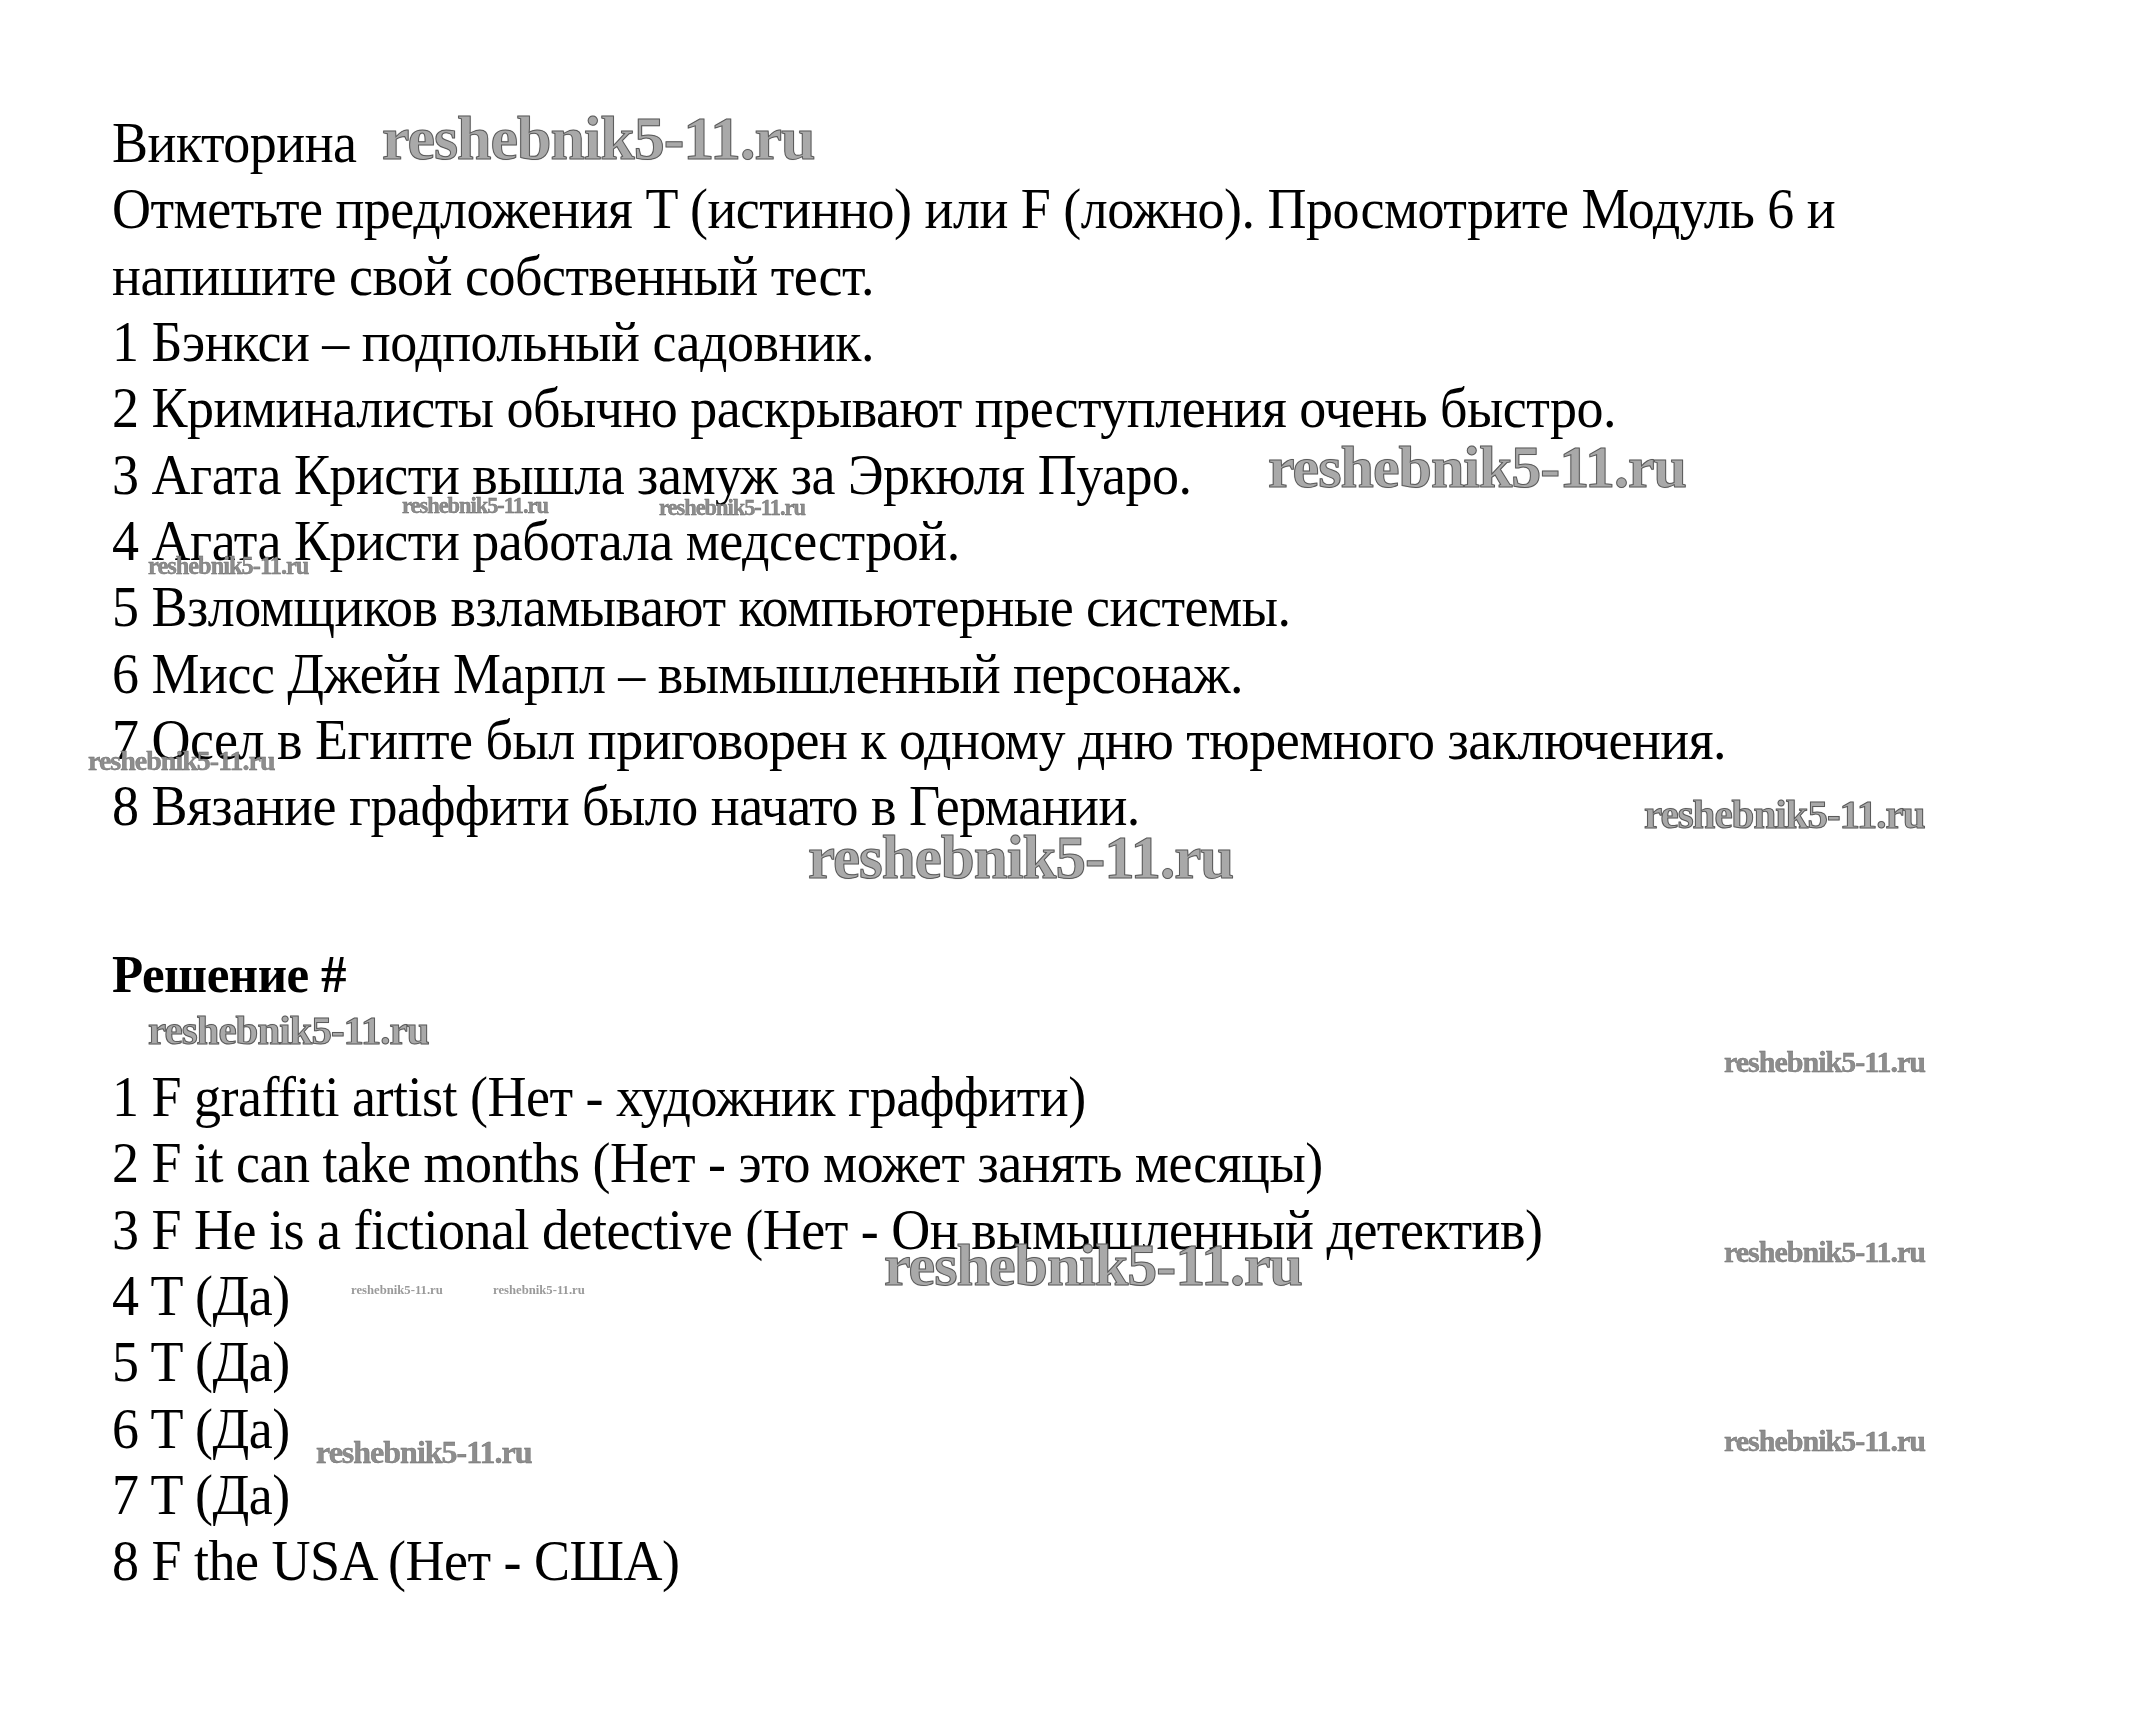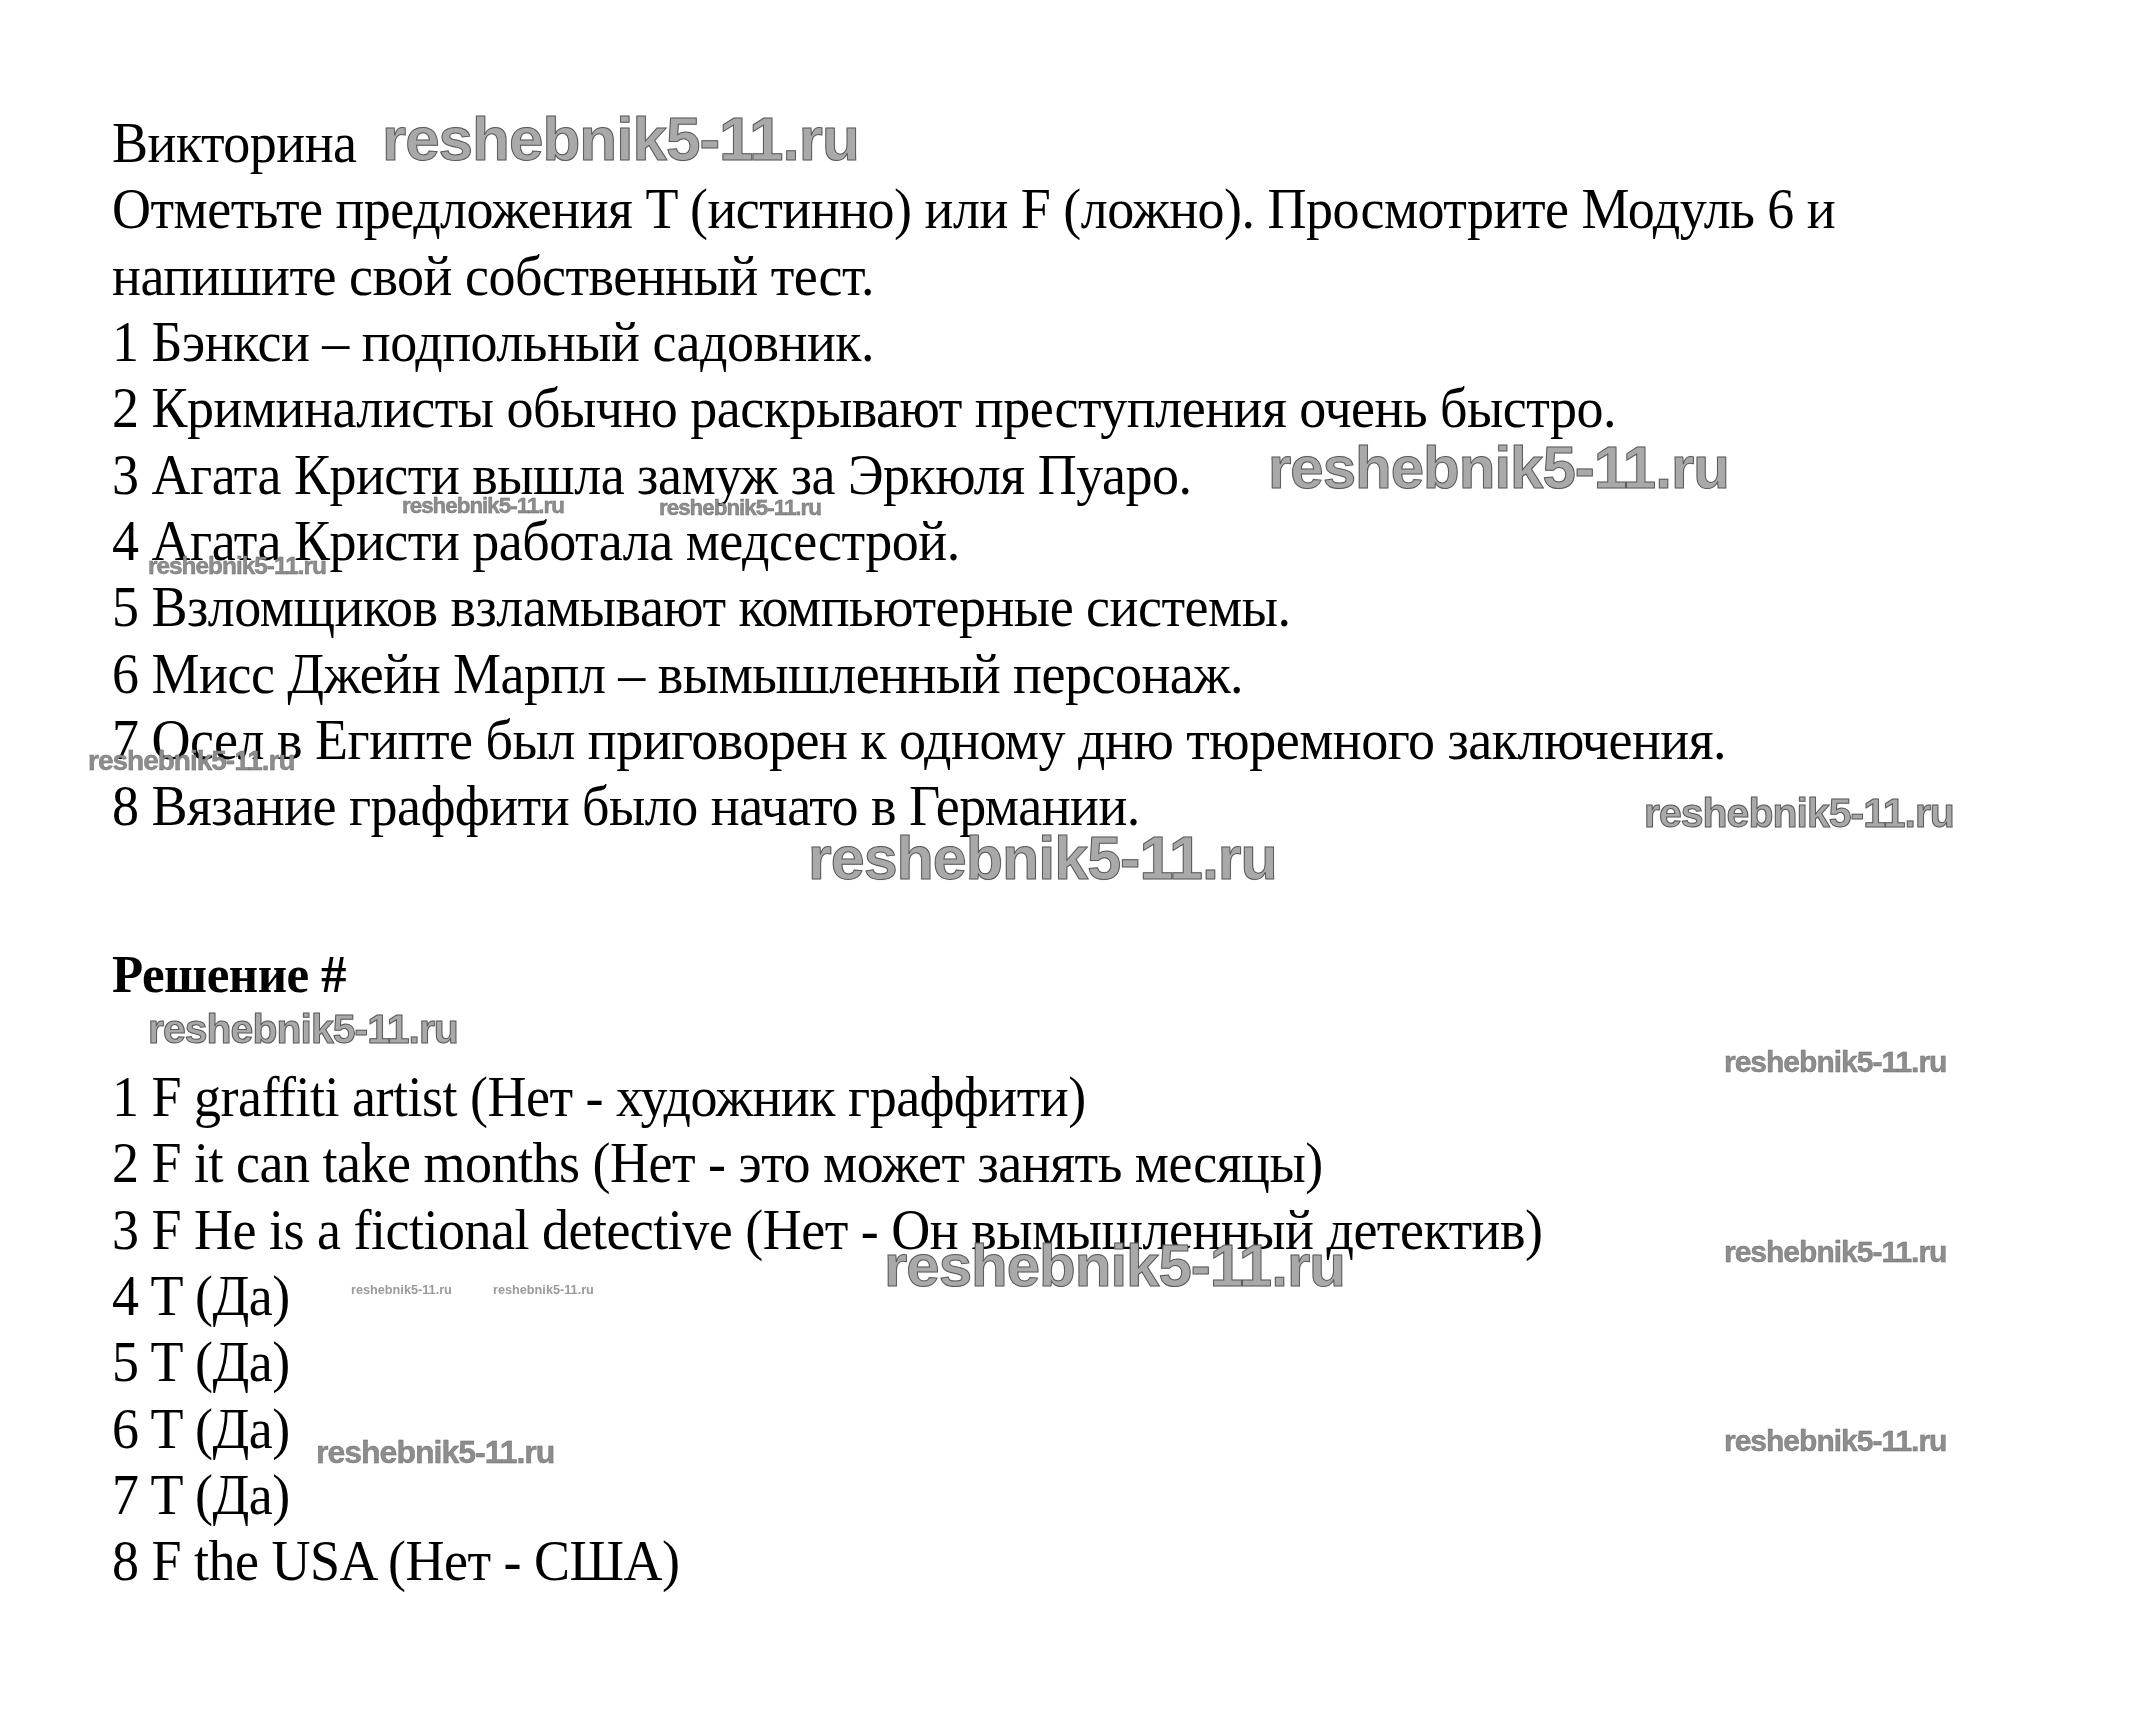--- a/index.html
+++ b/index.html
@@ -27,21 +27,21 @@
     transform: scaleY(1.04);
     transform-origin: top left;
   }
   .heading {
     font-weight: bold;
     font-size: 51px;
   }
   .wm {
     position: absolute;
     white-space: nowrap;
-    font-family: Liberation Sans, sans-serif;
+    font-family: Liberation Serif, serif;
     font-weight: bold;
     color: #a9a9a9;
     -webkit-text-stroke: 1px #5a5a5a;
     text-shadow: 0 0 1px #6f6f6f;
     letter-spacing: -1px;
   }
   .wm.solid {
     -webkit-text-stroke: 0.4px #6a6a6a;
     color: #8d8d8d;
     text-shadow: none;

